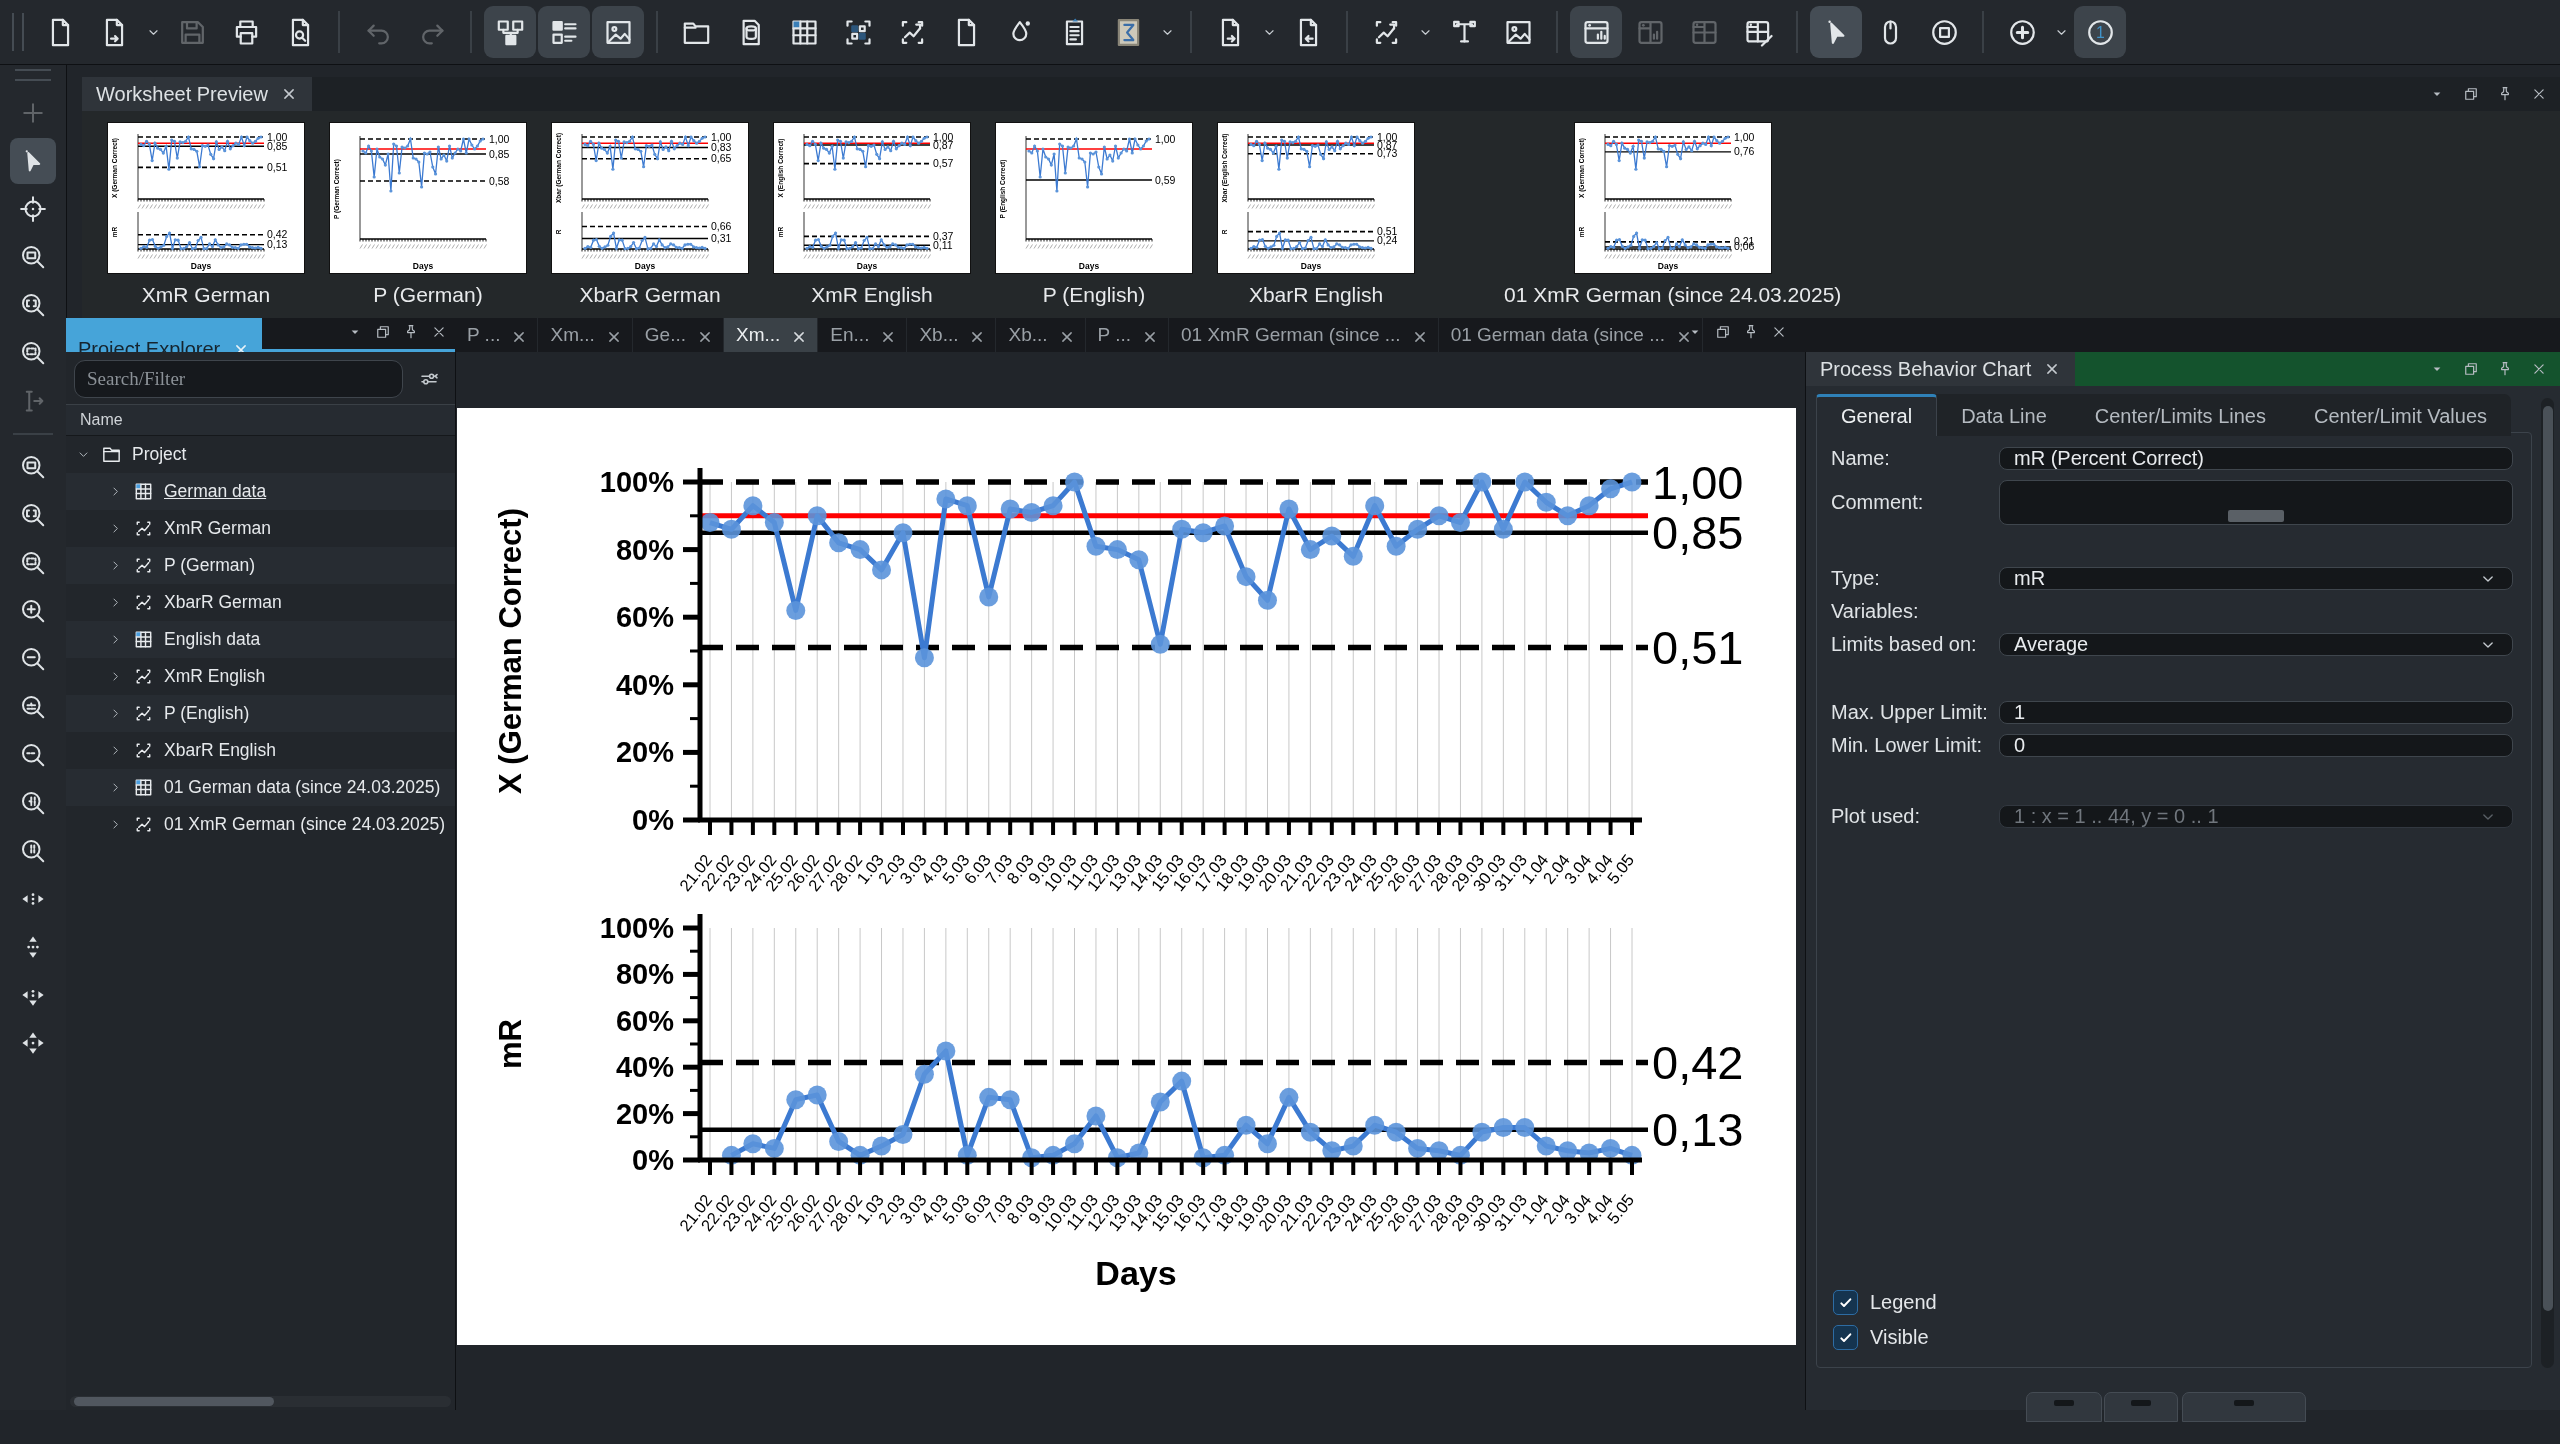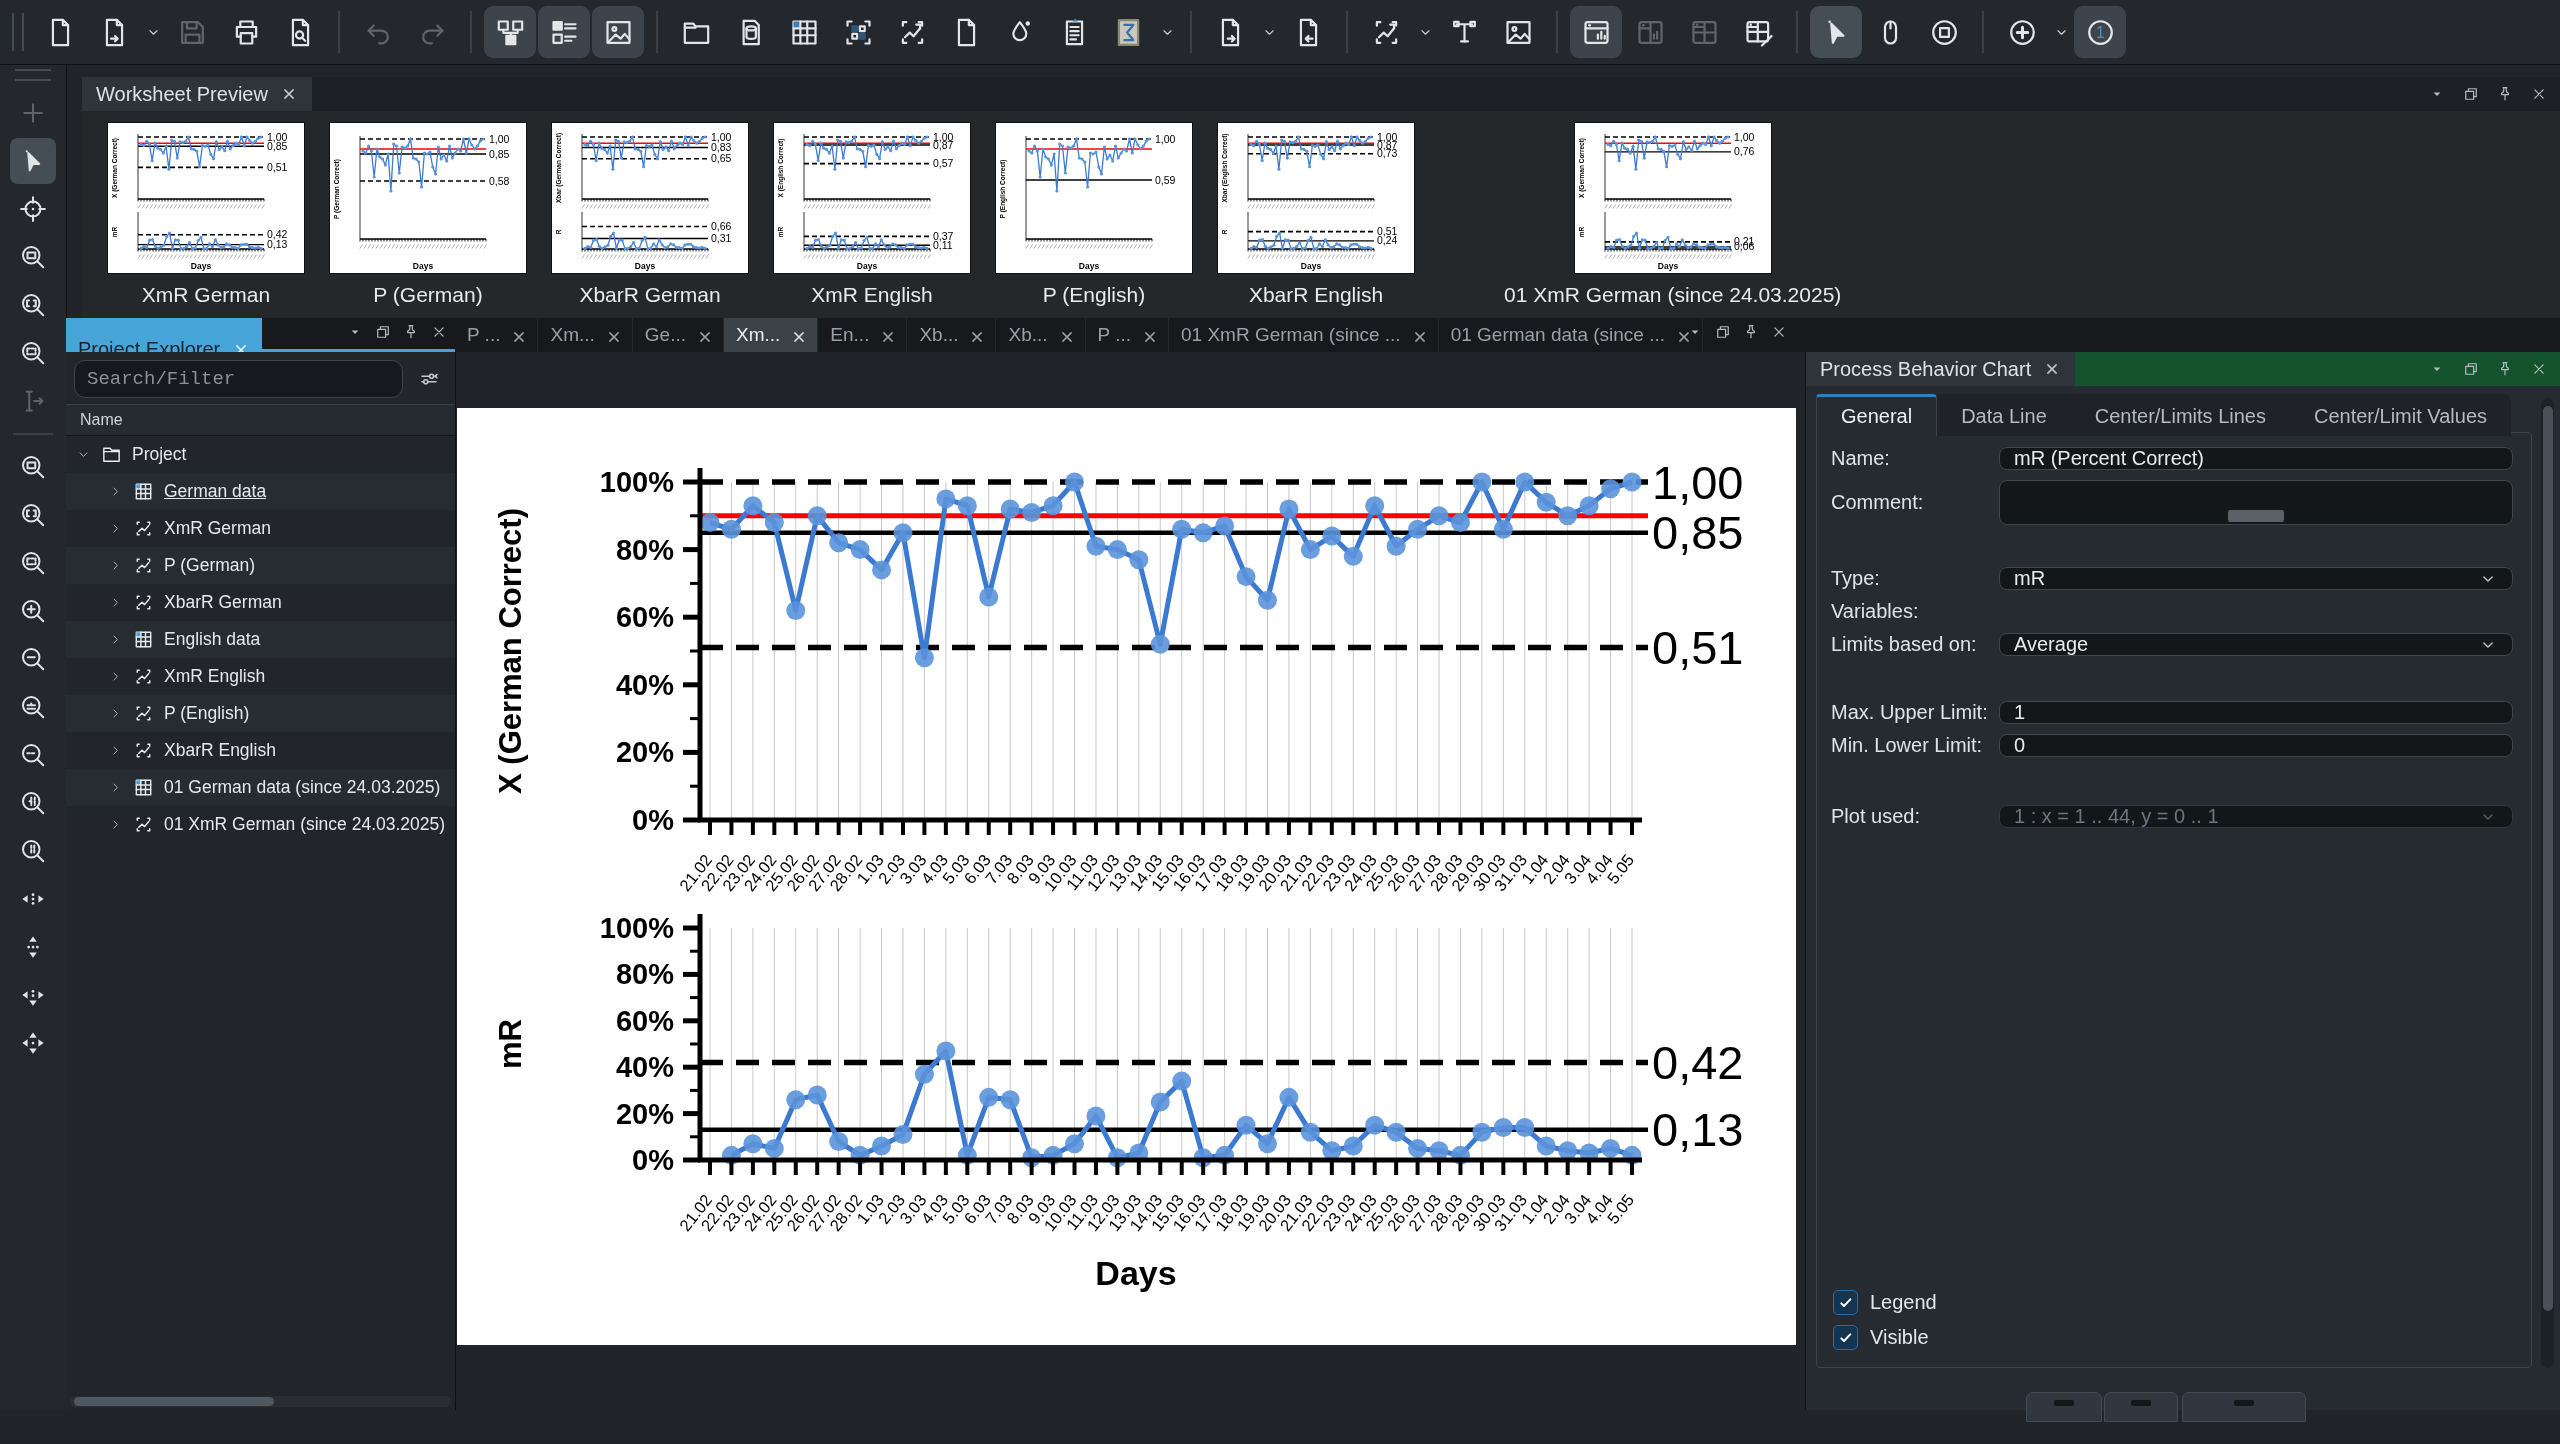--- a/index.html
+++ b/index.html
@@ -54,21 +54,21 @@
   .doc-tab{display:flex;align-items:center;gap:10px;padding:0 12px;font-size:19px;color:#9aa0a6;border-right:1px solid #24282d;white-space:nowrap;}
   .doc-tab.active{background:#3a4147;color:#eceff1;}
   .doc-tab .tab-close{width:15px;height:15px;color:#9aa0a6;}
   .doc-tab.active .tab-close{color:#d7dbdf;}
   .strip-docs .mini-controls{right:14px;}
   .strip-right{position:relative;flex:1;}
   
   .tree-panel{position:absolute;left:66px;top:352px;width:389px;bottom:34px;background:#22262b;border-right:1px solid #0e1013;}
   .search-row{display:flex;align-items:center;padding:8px 8px 6px 8px;gap:8px;}
   .search-input{flex:1;height:36px;background:#16191d;border:1px solid #3f454c;border-radius:11px;color:#3b82f6;
-                font-size:19px;padding:0 12px;font-family:Liberation Mono, monospace;outline:none;}
+                font-size:19px;padding:0 12px;font-family:Liberation Serif, serif;outline:none;}
   .search-input::placeholder{color:#8b9197;}
   .filter-btn{width:36px;height:36px;display:flex;align-items:center;justify-content:center;color:#c4c9ce;}
   .filter-btn .ic{width:24px;height:24px;}
   .tree-header{height:30px;line-height:30px;padding-left:14px;background:#262b31;border-top:1px solid #3a4046;
                border-bottom:1px solid #15181b;font-size:16px;color:#cfd3d7;}
   .tree-row{height:37px;display:flex;align-items:center;gap:9px;font-size:17.5px;color:#e6e9ec;white-space:nowrap;overflow:hidden;}
   .tree-row:nth-child(even){background:#272c32;}
   .tree-row .chev{width:15px;height:15px;color:#aeb4ba;flex:0 0 auto;}
   .tree-row .chev .ic{width:15px;height:15px;}
   .tree-row .node-ic{width:23px;height:23px;color:#e8ebee;flex:0 0 auto;}

